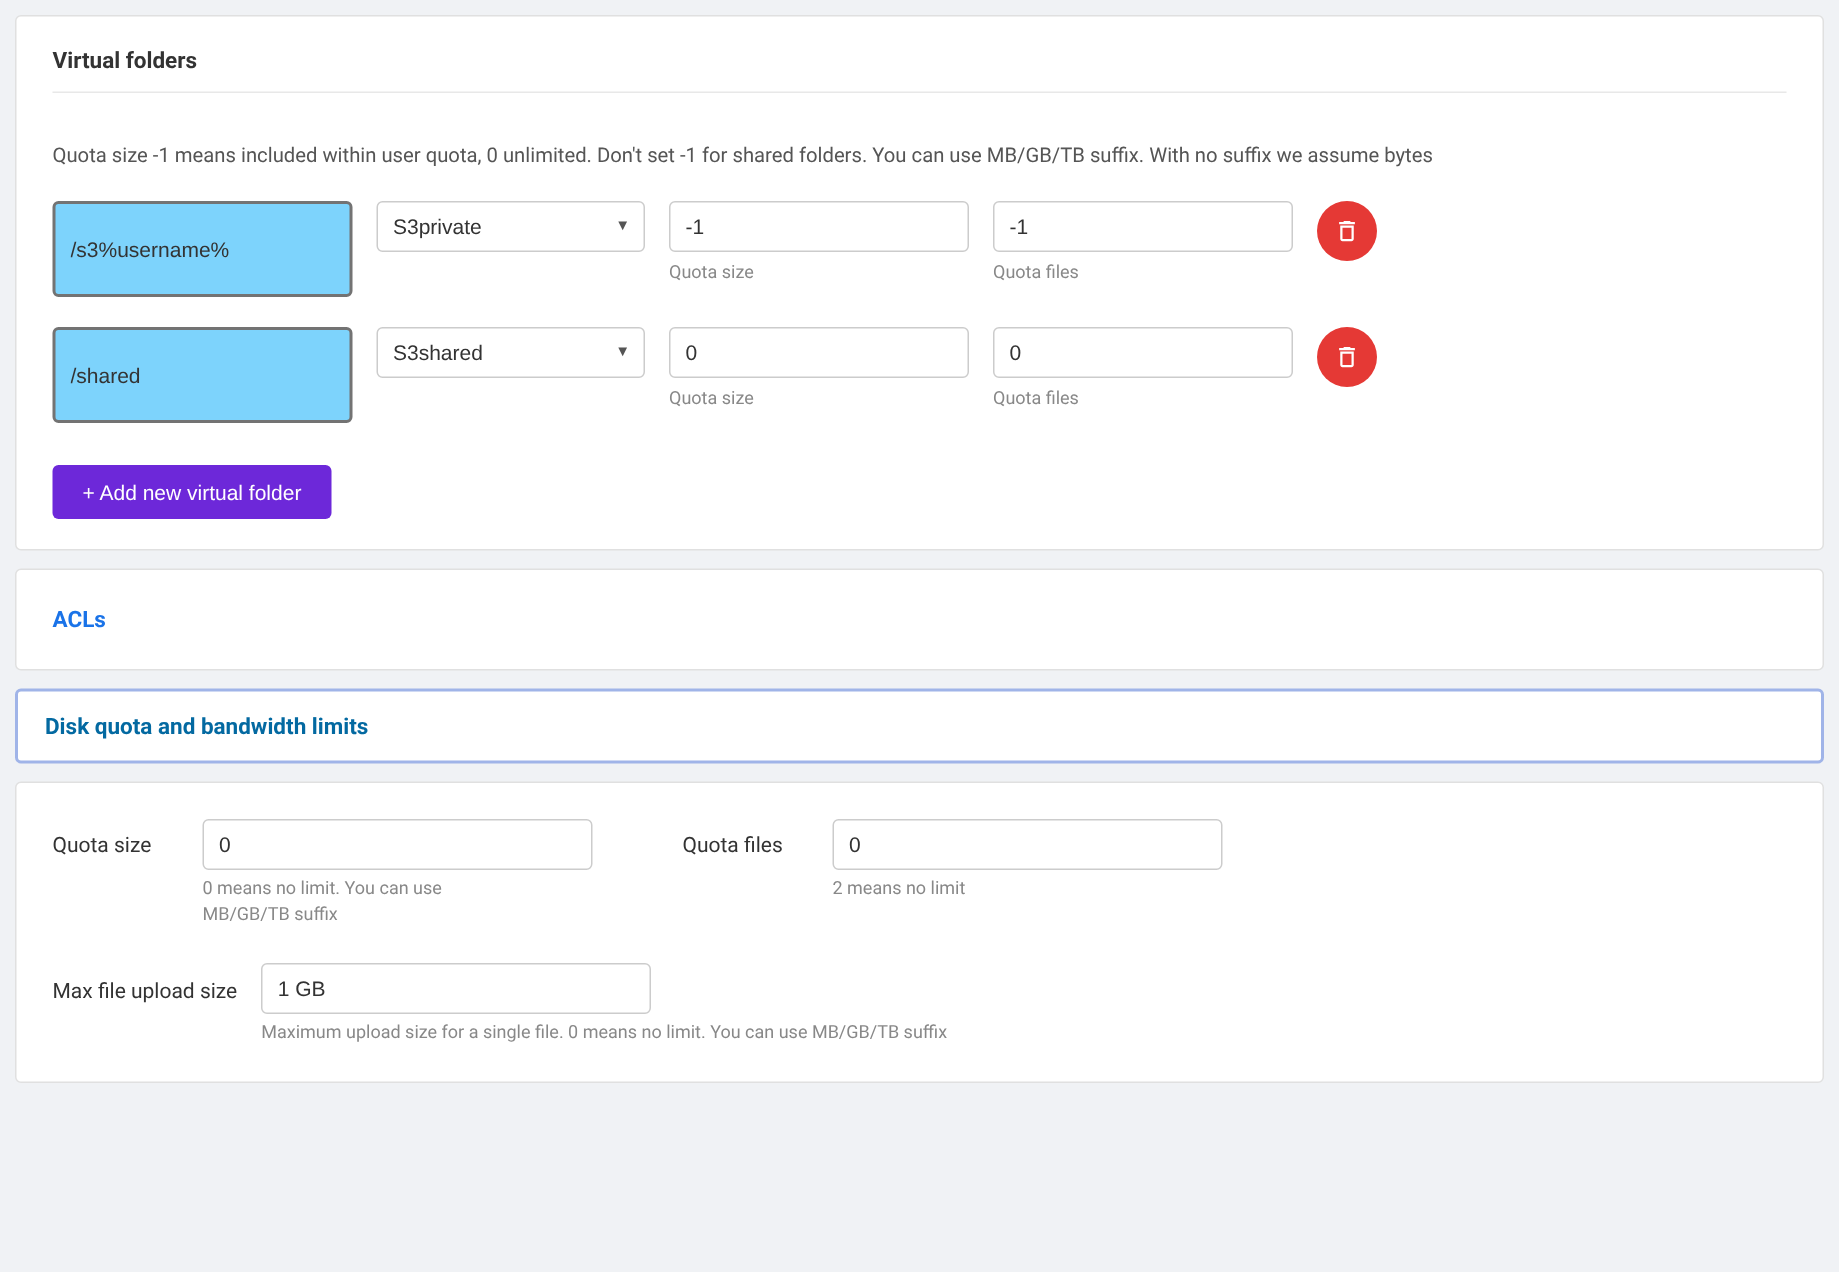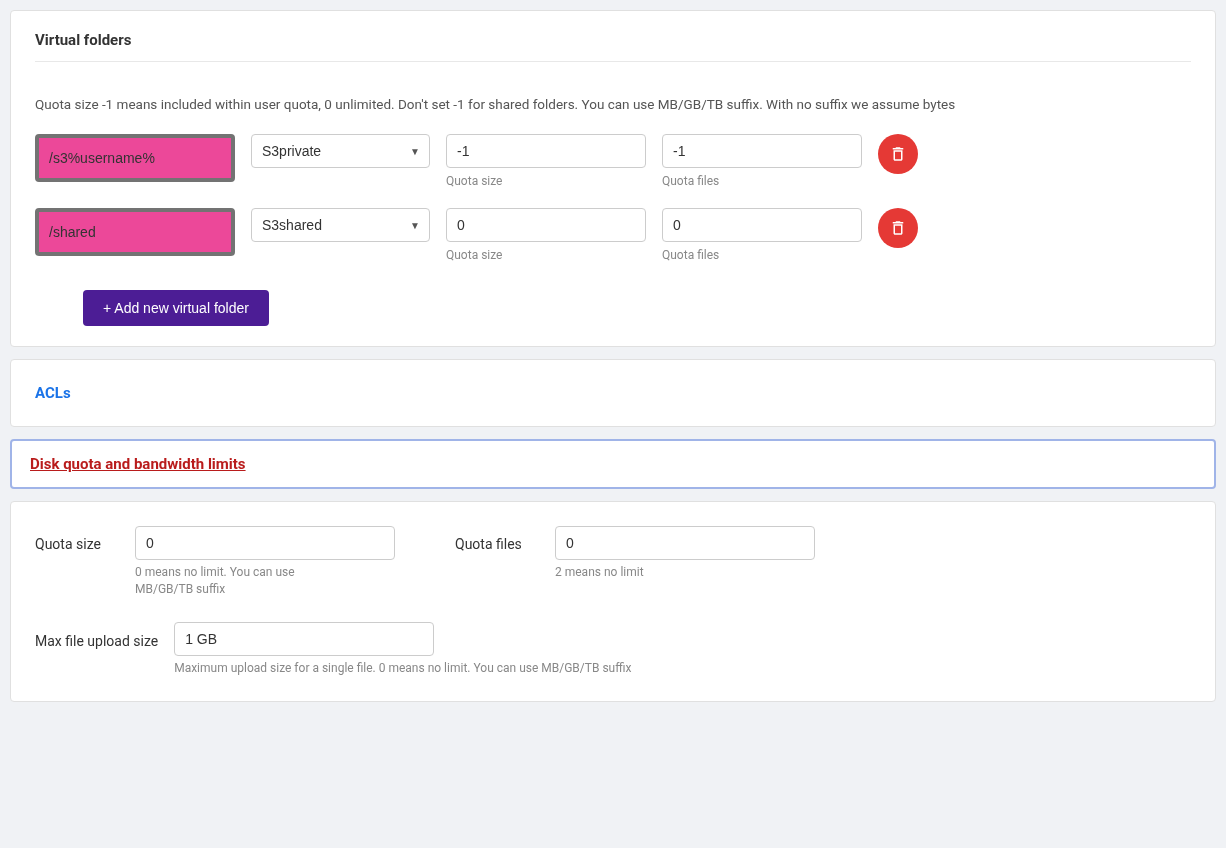--- a/index.html
+++ b/index.html
@@ -45,26 +45,26 @@
     
     .vf-row {
       display: flex;
       align-items: flex-start;
       gap: 16px;
       margin-bottom: 20px;
     }
 
     .vf-path-input {
       width: 200px;
-      padding: 12px 10px;
-      border: 4px solid #737373;
-      border-radius: 4px;
-      font-size: 14px;
-      color: #333;
-      background: #ec4899;
+      padding: 22px 10px;
+      border: 2px solid #737373;
+      border-radius: 4px;
+      font-size: 14px;
+      color: #333;
+      background: #7dd3fc;
     }
 
     .vf-select-wrapper {
       position: relative;
       width: 179px;
     }
 
     .vf-select {
       width: 100%;
       padding: 8px 30px 8px 10px;
@@ -128,29 +128,28 @@
       width: 18px;
       height: 18px;
       fill: #fff;
     }
 
     .add-folder-btn {
       display: inline-flex;
       align-items: center;
       gap: 6px;
       padding: 10px 20px;
-      background: #4c1d95;
+      background: #6d28d9;
       color: #fff;
       border: none;
       border-radius: 4px;
       font-size: 14px;
       cursor: pointer;
       font-weight: 500;
       margin-top: 8px;
-      margin-left: 48px;
     }
 
     
     .acls-card {
       background: #fff;
       border: 1px solid #e0e0e0;
       border-radius: 4px;
       padding: 24px 24px;
     }
 
@@ -163,23 +162,22 @@
 
     
     .dq-card {
       background: #fff;
       border: 2px solid #a0b4e8;
       border-radius: 4px;
       padding: 14px 18px;
     }
 
     .dq-link {
-      color: #b91c1c;
+      color: #0369a1;
       font-weight: 700;
-      text-decoration: underline;
       font-size: 15px;
       cursor: pointer;
     }
 
     
     .quota-fields-card {
       background: #fff;
       border: 1px solid #e0e0e0;
       border-radius: 4px;
       padding: 24px;

